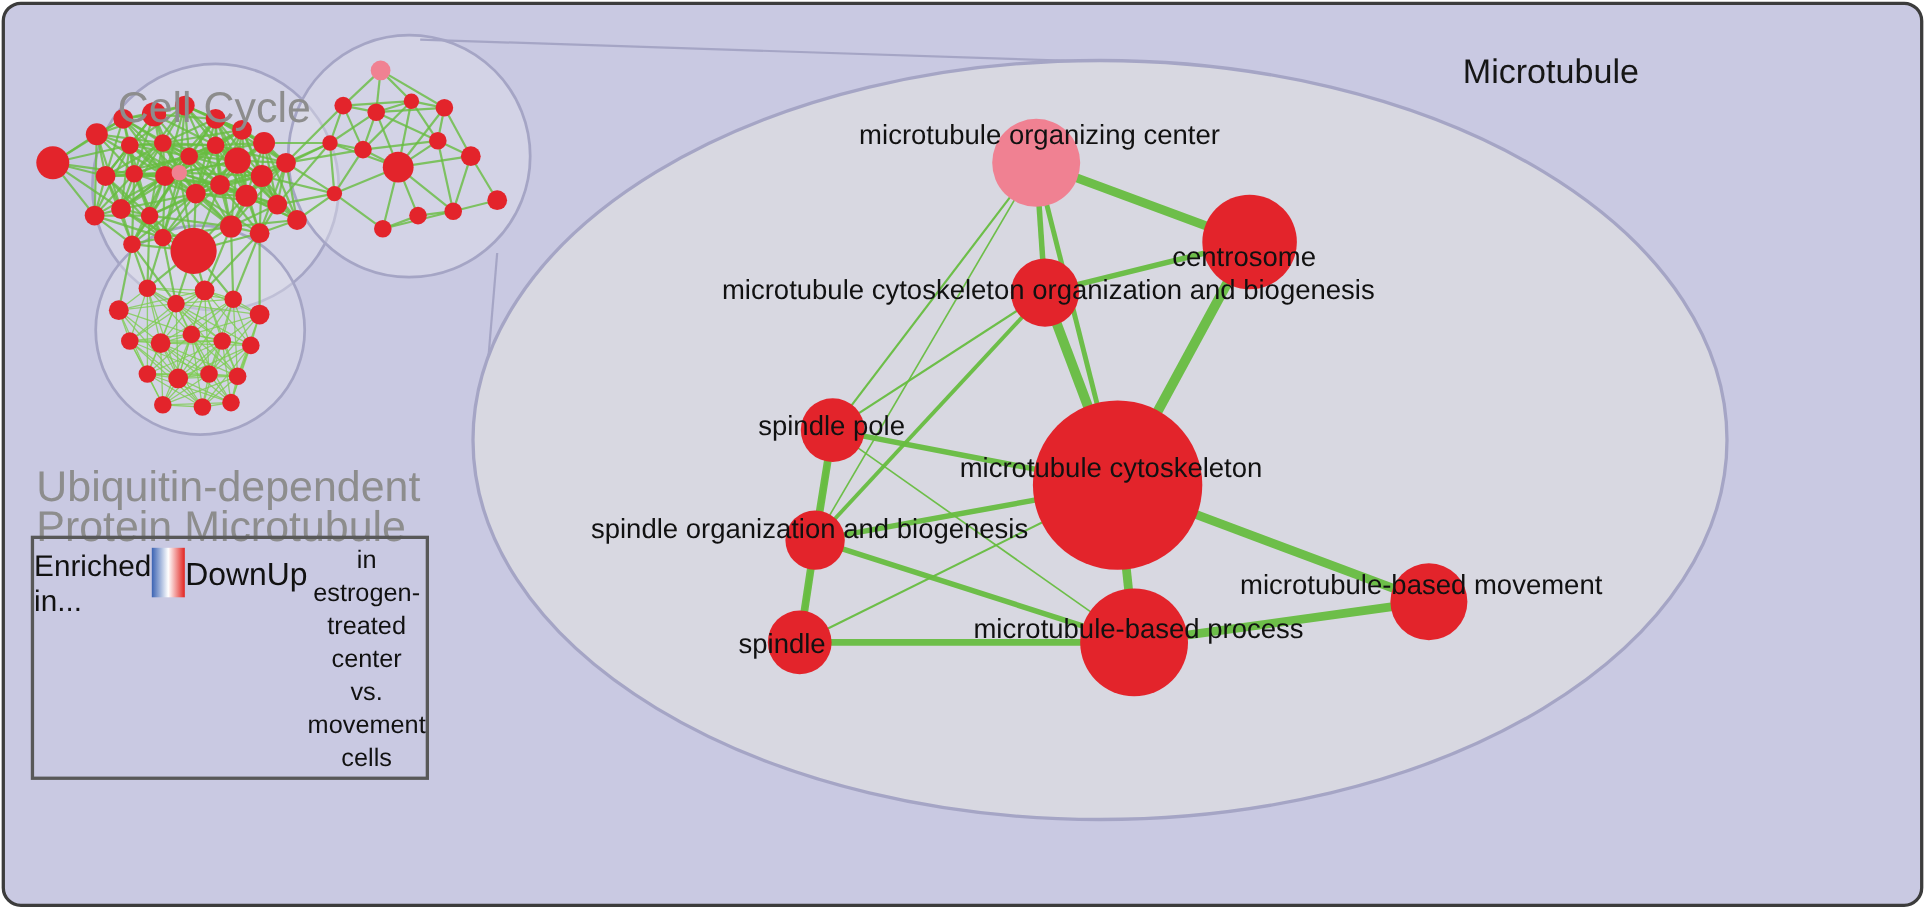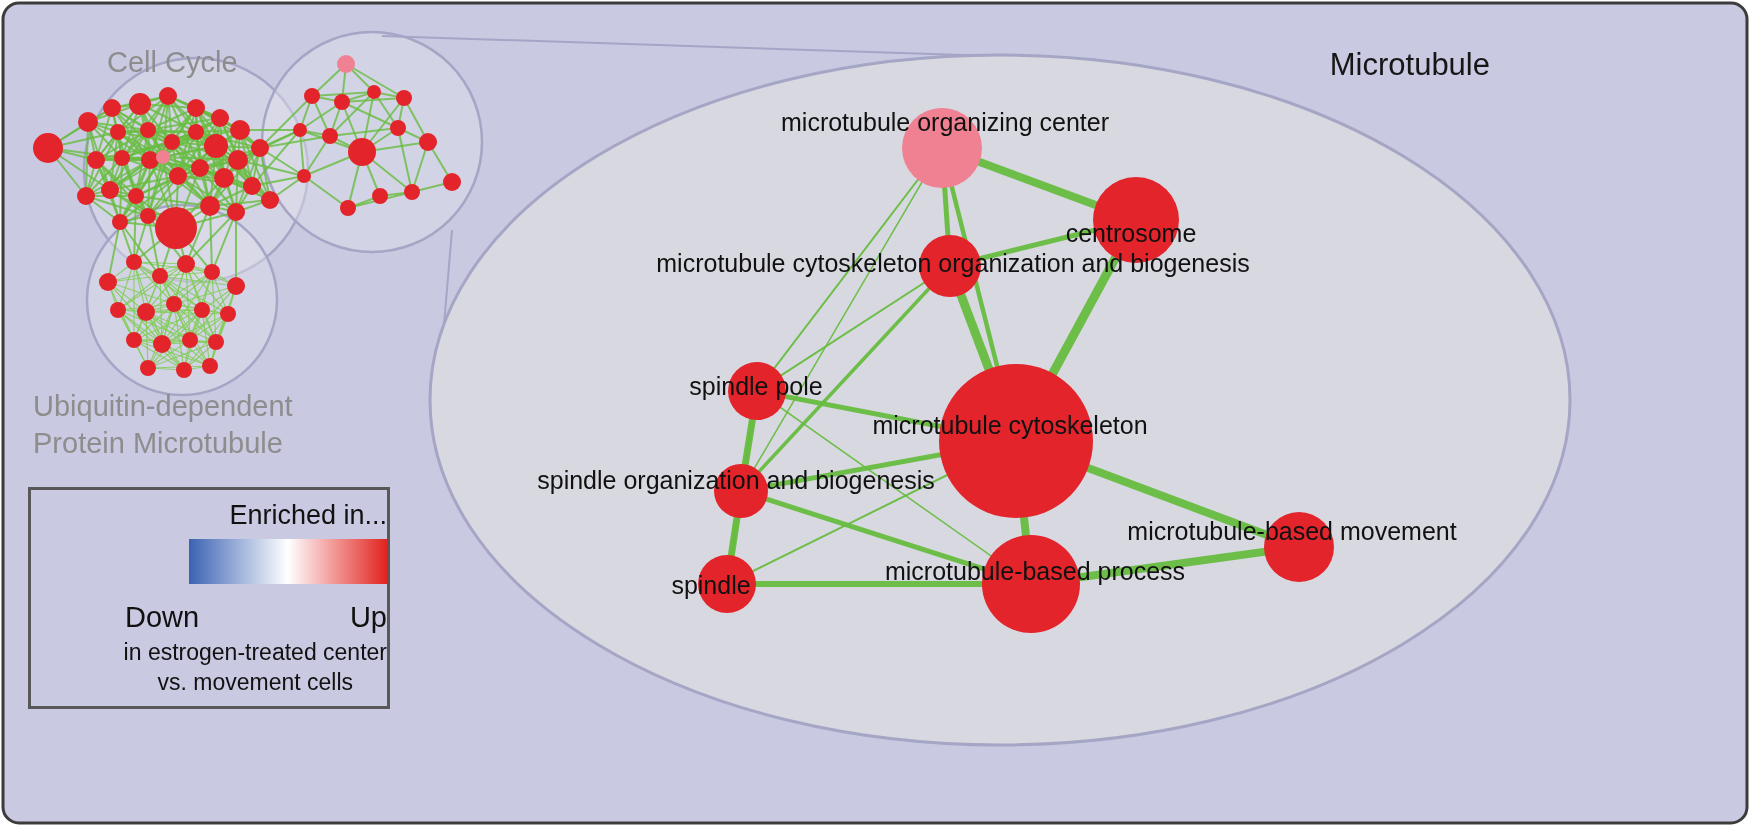--- a/index.html
+++ b/index.html
@@ -1,26 +1,26 @@
 <!DOCTYPE html>
 <html><head>
 <meta charset="utf-8">
 <style>
   html,body{margin:0;padding:0;background:#ffffff;}
   body{font-family:"Liberation Sans",sans-serif;}
   .figure{position:relative;width:1750px;height:826px;overflow:hidden;}
   #net{position:absolute;left:0;top:0;}
   svg text{font-family:"Liberation Sans",sans-serif;}
   .overlay{position:absolute;color:#161616;}
-  .cluster-label{color:#8d8d8d;font-size:29px;line-height:37px;white-space:nowrap;}
+  .cluster-label{color:#8d8d8d;font-size:39px;line-height:37px;white-space:nowrap;margin-top:36px;}
   #cell-cycle-label{left:107px;top:44px;}
   #ubiquitin-label{left:33px;top:388px;}
   #zoom-title{left:1285px;top:46px;width:205px;text-align:right;font-size:31px;line-height:38px;}
   .legend{position:absolute;left:28px;top:487px;width:356px;height:216px;border:3px solid #585858;
-          display:flex;flex-direction:column;align-items:flex-end;color:#111;box-sizing:content-box;}
+          display:flex;align-items:flex-start;color:#111;box-sizing:content-box;}
   .legend-title{margin-top:10px;font-size:27px;}
   .legend-bar{width:198px;height:45px;margin-top:8px;}
   .legend-downup{width:262px;display:flex;justify-content:space-between;font-size:29px;margin-top:17px;}
   .legend-caption{font-size:23px;line-height:30px;text-align:center;margin-top:3px;}
 </style>
 </head>
 <body>
 
 <div class="figure">
   <svg id="net" width="1750" height="826" viewBox="0 0 1750 826">

